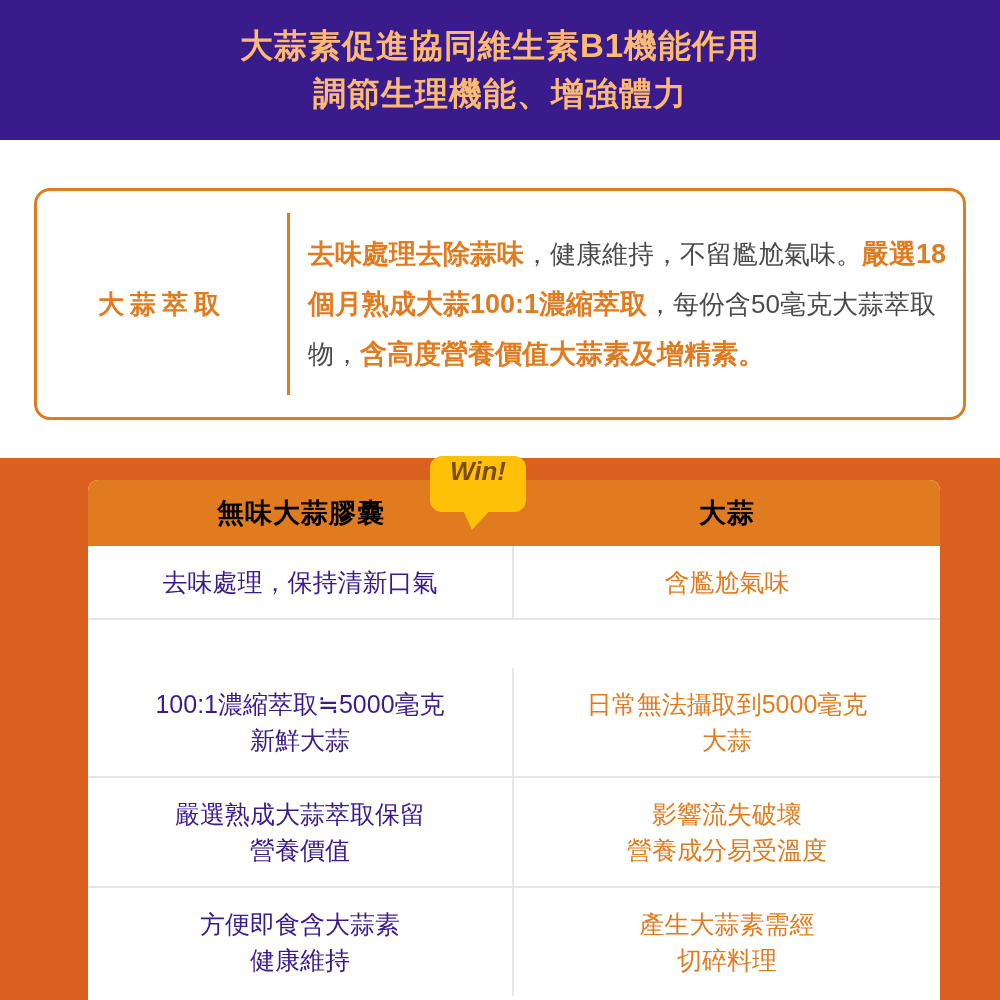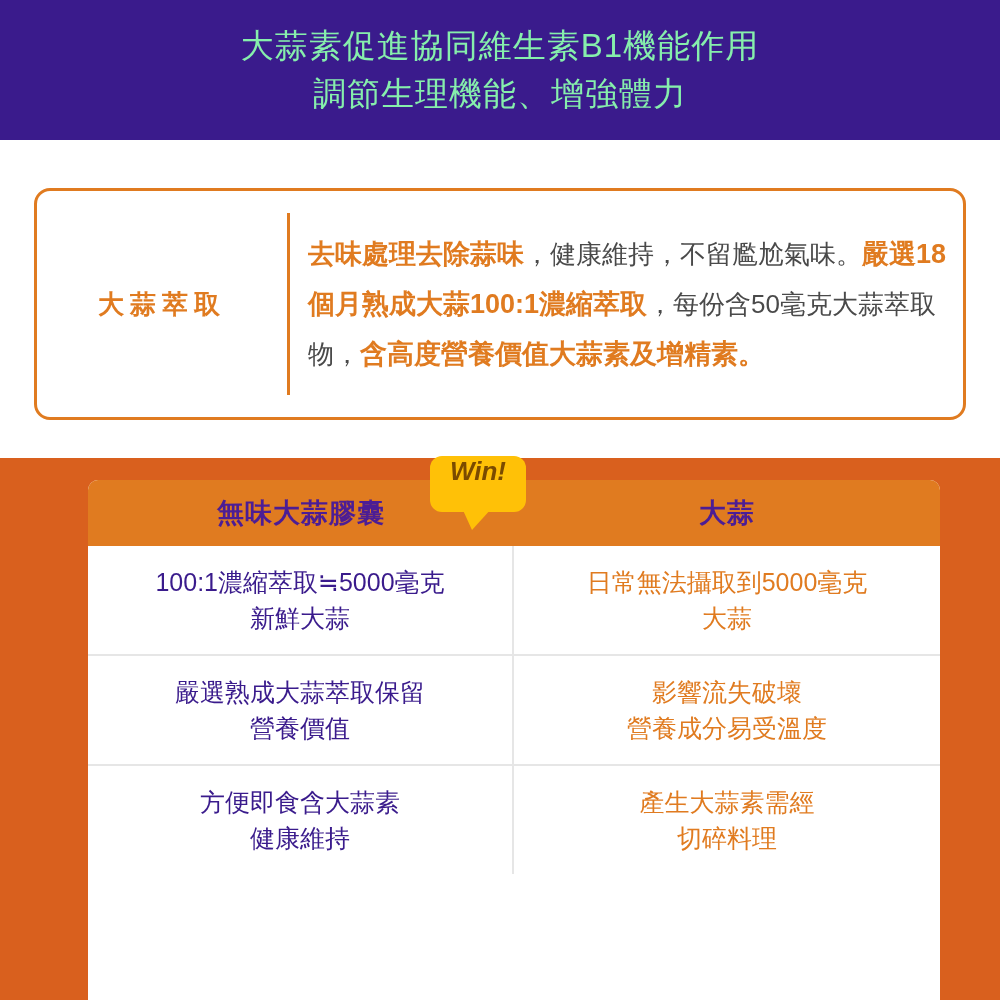--- a/index.html
+++ b/index.html
@@ -13,23 +13,23 @@
   .page { position: relative; width: 1000px; height: 1000px; }
 
   
   .header {
     position: absolute; left: 0; top: 0; width: 1000px; height: 140px;
     background: #3a1b8c;
     display: flex; flex-direction: column;
     align-items: center; justify-content: center;
   }
   .header-line {
-    color: #86efac;
+    color: #fdba74;
     font-size: 33px;
-    font-weight: normal;
+    font-weight: bold;
     letter-spacing: 1px;
     line-height: 48px;
     text-align: center;
     white-space: nowrap;
   }
   .header-arrow {
     position: absolute;
     left: 470px; top: 140px;
     width: 0; height: 0;
     border-left: 30px solid transparent;
@@ -94,21 +94,21 @@
     overflow: hidden;
   }
   .compare-head {
     display: flex;
     height: 66px;
     background: #e07b20;
   }
   .compare-head .cell {
     flex: 1 1 50%;
     display: flex; align-items: center; justify-content: center;
-    color: #4c1d95;
+    color: #000000;
     font-size: 27px;
     font-weight: bold;
     letter-spacing: 1px;
   }
   .compare-row {
     display: flex;
     border-bottom: 2px solid #e6e6e6;
   }
   .compare-row:last-child { border-bottom: none; align-items: center; }
   .compare-row .cell {
@@ -121,21 +121,21 @@
     font-size: 25px;
     line-height: 36px;
   }
   .compare-row .cell.left {
     color: #3a1b8c;
     border-right: 2px solid #e6e6e6;
   }
   .compare-row .cell.right {
     color: #e07b20;
   }
-  .compare-row.r2 .cell { min-height: 108px; }
+  .compare-row.r2 .cell { min-height: 108px; margin-top: 48px; }
   .compare-row.r3 .cell { min-height: 108px; }
   .compare-row.r4 .cell { min-height: 108px; }
 
   
   .win-badge {
     position: absolute;
     left: 430px; top: 456px;
     width: 96px; height: 56px;
     background: #ffc107;
     border-radius: 12px;
@@ -177,20 +177,28 @@
     </div>
   </div>
 
   <div class="compare-section">
     <div class="compare-panel">
       <div class="compare-head">
         <div class="cell">無味大蒜膠囊</div>
         <div class="cell">大蒜</div>
       </div>
       <div id="compare-rows">
+          <div class="compare-row r1">
+            <div class="cell left">
+              <div>去味處理，保持清新口氣</div>
+            </div>
+            <div class="cell right">
+              <div>含尷尬氣味</div>
+            </div>
+          </div>
           <div class="compare-row r2">
             <div class="cell left">
               <div>100:1濃縮萃取≒5000毫克</div>
               <div>新鮮大蒜</div>
             </div>
             <div class="cell right">
               <div>日常無法攝取到5000毫克</div>
               <div>大蒜</div>
             </div>
           </div>

